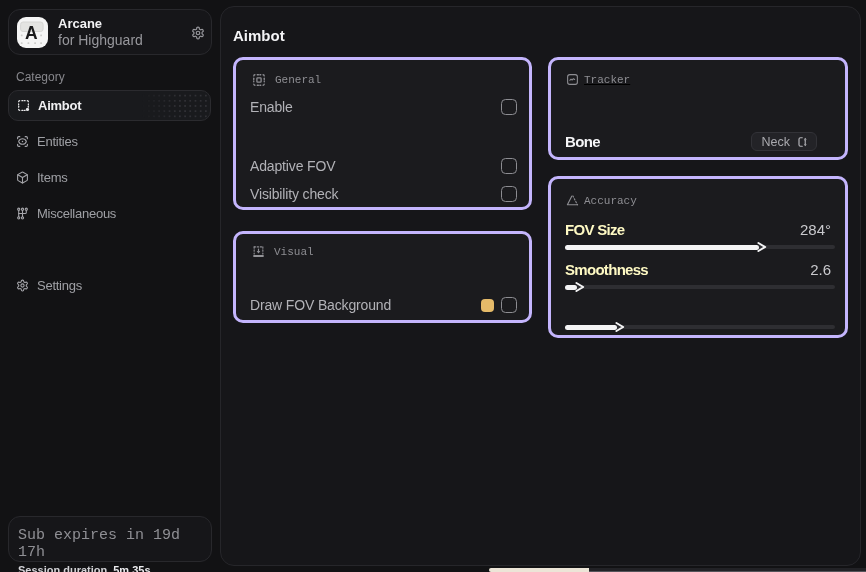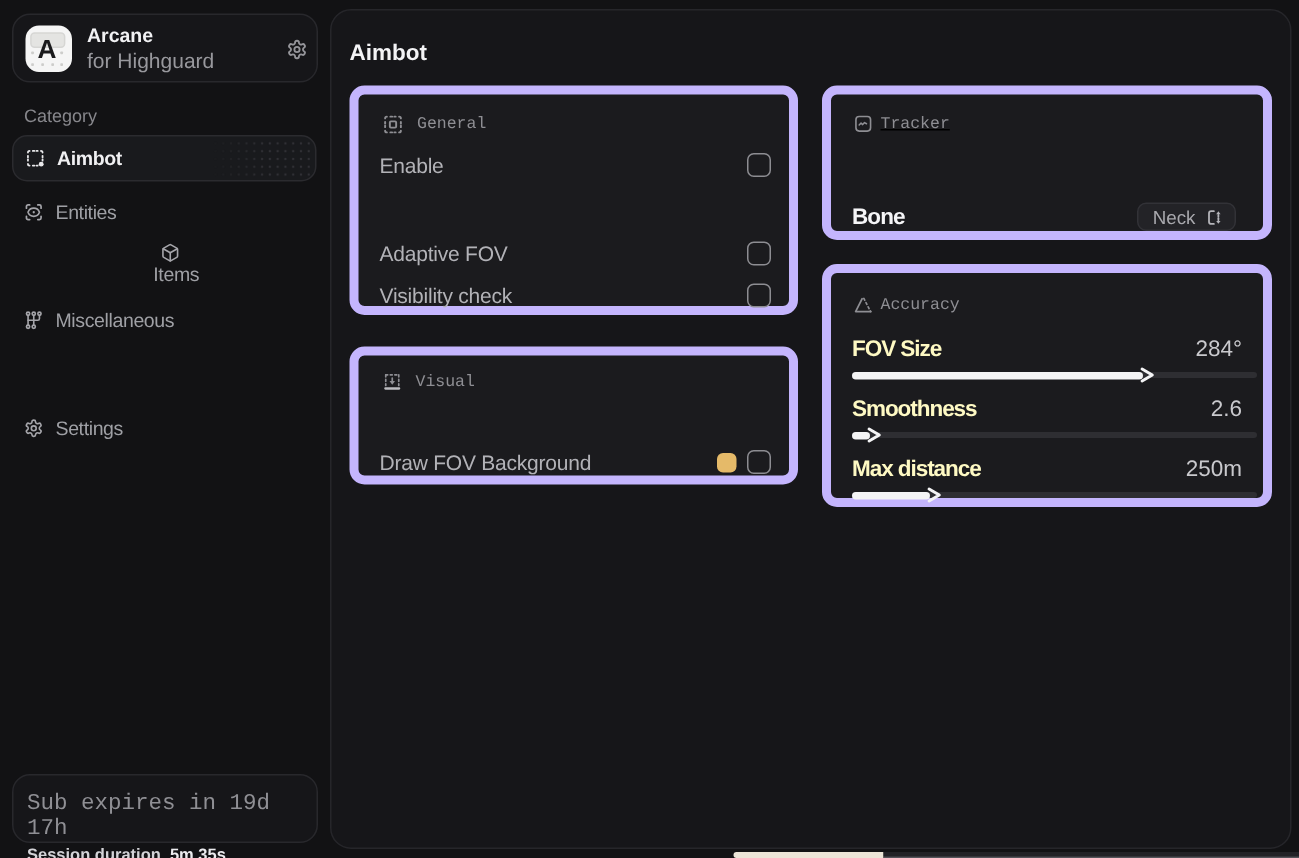--- a/index.html
+++ b/index.html
@@ -28,21 +28,21 @@
   }
   #botcard { left:8px; top:516px; width:204px; height:46px; padding:10px 9px 0 9px; }
   #botline1 { font-size:15px; color:#8f8f94; letter-spacing:0px; }
   #botline2 { font-size:11px; color:#d4d4d8; margin-top:3px; font-weight:bold; }
   #botline2 b { color:#ececef; font-weight:bold; margin-left:6px; }
 
   
   #panel { left:220px; top:6px; width:641px; height:560px; border-radius:14px; border:1px solid #26262a; background:#161619; }
   #title { left:233px; top:27px; font-size:15px; font-weight:bold; color:#f3f3f5; }
 
-  .seccard { background:#1b1b1e; border:6px solid #c4b5fd; border-radius:10px; position:absolute; }
+  .seccard { background:#1b1b1e; border:3px solid #c4b5fd; border-radius:10px; position:absolute; }
   .sechdr { position:absolute; left:16px; display:flex; align-items:center; gap:9px; }
   .sechdr.tight { left:15px; gap:5px; }
   .sechdr .t { font-family:"Liberation Mono", monospace; font-size:11px; color:#8e8e93; }
   .row { position:absolute; left:14px; right:12.5px; display:flex; align-items:center; }
   .lbl { font-size:14px; color:#b2b2b7; letter-spacing:-0.15px; }
   .lbl.strong { color:#f5f5f7; font-weight:bold; letter-spacing:-0.5px; }
   .sp { flex:1; }
   .chk { width:16px; height:16px; border:1.5px solid #8d8d92; border-radius:4.5px; }
   .swatch { width:13px; height:13px; border-radius:4px; background:#e5ba69; margin-right:7px; }
   .chip { background:#2a2a2e; border-radius:7px; height:15px; display:flex; align-items:center; padding:0 7px 0 6px; }
@@ -110,21 +110,21 @@
     <path d="M3 7V5a2 2 0 0 1 2-2h2"></path>
       <path d="M17 3h2a2 2 0 0 1 2 2v2"></path>
       <path d="M21 17v2a2 2 0 0 1-2 2h-2"></path>
       <path d="M7 21H5a2 2 0 0 1-2-2v-2"></path>
     <circle cx="12" cy="12" r="1.4" fill="#a5a5aa" stroke="none"></circle>
     <path d="M18.94 12.33a1 1 0 0 0 0-.66 7.5 7.5 0 0 0-13.88 0 1 1 0 0 0 0 .66 7.5 7.5 0 0 0 13.88 0"></path>
   </svg>
   <div class="txt">Entities</div>
 </div>
 
-<div class="abs nav" style="top:162px;flex-direction:column;">
+<div class="abs nav" style="top:162px;">
   <svg width="13" height="13" viewBox="0 0 24 24" fill="none" stroke="#a5a5aa" stroke-width="2" stroke-linecap="round" stroke-linejoin="round">
     <path d="M21 8a2 2 0 0 0-1-1.73l-7-4a2 2 0 0 0-2 0l-7 4A2 2 0 0 0 3 8v8a2 2 0 0 0 1 1.73l7 4a2 2 0 0 0 2 0l7-4A2 2 0 0 0 21 16Z"></path>
     <path d="m3.3 7 8.7 5 8.7-5"></path>
       <path d="M12 22V12"></path>
   </svg>
   <div class="txt">Items</div>
 </div>
 
 <div class="abs nav" style="top:198px;">
   <svg width="13" height="13" viewBox="0 0 24 24" fill="none" stroke="#a5a5aa" stroke-width="2" stroke-linecap="round" stroke-linejoin="round">
@@ -213,21 +213,21 @@
 </div>
 
 <div class="seccard" style="left:548px; top:57px; width:300px; height:103px;">
   <div class="sechdr tight" style="top:13px;text-decoration:underline;">
     <svg width="13" height="13" viewBox="0 0 24 24" fill="none" stroke="#8e8e93" stroke-width="2" stroke-linecap="round" stroke-linejoin="round">
       <rect x="3" y="3" width="18" height="18" rx="4"></rect>
       <path d="M7 13.5l2.3-2.3 2 1.8 2.3-2.5 2.4 1.5" stroke-width="1.9"></path>
     </svg>
     <div class="t">Tracker</div>
   </div>
-  <div class="row" style="top:71px; height:21px; right:18px;">
+  <div class="row" style="top:71px; height:21px; right:28px;">
     <div class="lbl strong" style="font-size:15px; letter-spacing:-0.6px;">Bone</div>
       <div class="sp"></div>
     <div class="btn">
       <div class="bt">Neck</div>
       <svg width="12" height="12" viewBox="0 0 24 24" fill="none" stroke="#b4b4b9" stroke-width="2.4" stroke-linecap="round" stroke-linejoin="round">
         <path d="M10.5 3.5H7a3 3 0 0 0-3 3v11a3 3 0 0 0 3 3h3.5"></path>
         <path d="M16.5 8.5v2.5"></path>
           <path d="M13.6 7.5 16.5 3.6 19.4 7.5Z" fill="#b4b4b9" stroke="none"></path>
         <path d="M16.5 13v2.5"></path>
           <path d="M13.6 16.5 16.5 20.4 19.4 16.5Z" fill="#b4b4b9" stroke="none"></path>
@@ -259,25 +259,20 @@
     <div class="slbl">Smoothness</div>
       <div class="sp"></div>
       <div class="sval">2.6</div>
   </div>
   <div class="track" style="top:106px;">
     <div class="fill" style="width:12px;"></div>
     <svg class="abs" style="left:10px; top:-4px;" width="11" height="12" viewBox="0 0 11 12">
       <path d="M1.4 2 L8.2 6 L1.4 10" fill="none" stroke="#f4f4f5" stroke-width="2" stroke-linecap="round" stroke-linejoin="round"></path>
     </svg>
   </div>
-  <div class="row" style="top:122px; height:17px; right:14px;">
-    <div class="slbl">Max distance</div>
-      <div class="sp"></div>
-      <div class="sval">250m</div>
-  </div>
   <div class="track" style="top:146px;">
     <div class="fill" style="width:52px;"></div>
     <svg class="abs" style="left:50px; top:-4px;" width="11" height="12" viewBox="0 0 11 12">
       <path d="M1.4 2 L8.2 6 L1.4 10" fill="none" stroke="#f4f4f5" stroke-width="2" stroke-linecap="round" stroke-linejoin="round"></path>
     </svg>
   </div>
 </div>
 
 <div class="abs" id="strip1"></div>
 <div class="abs" id="strip2"></div>

